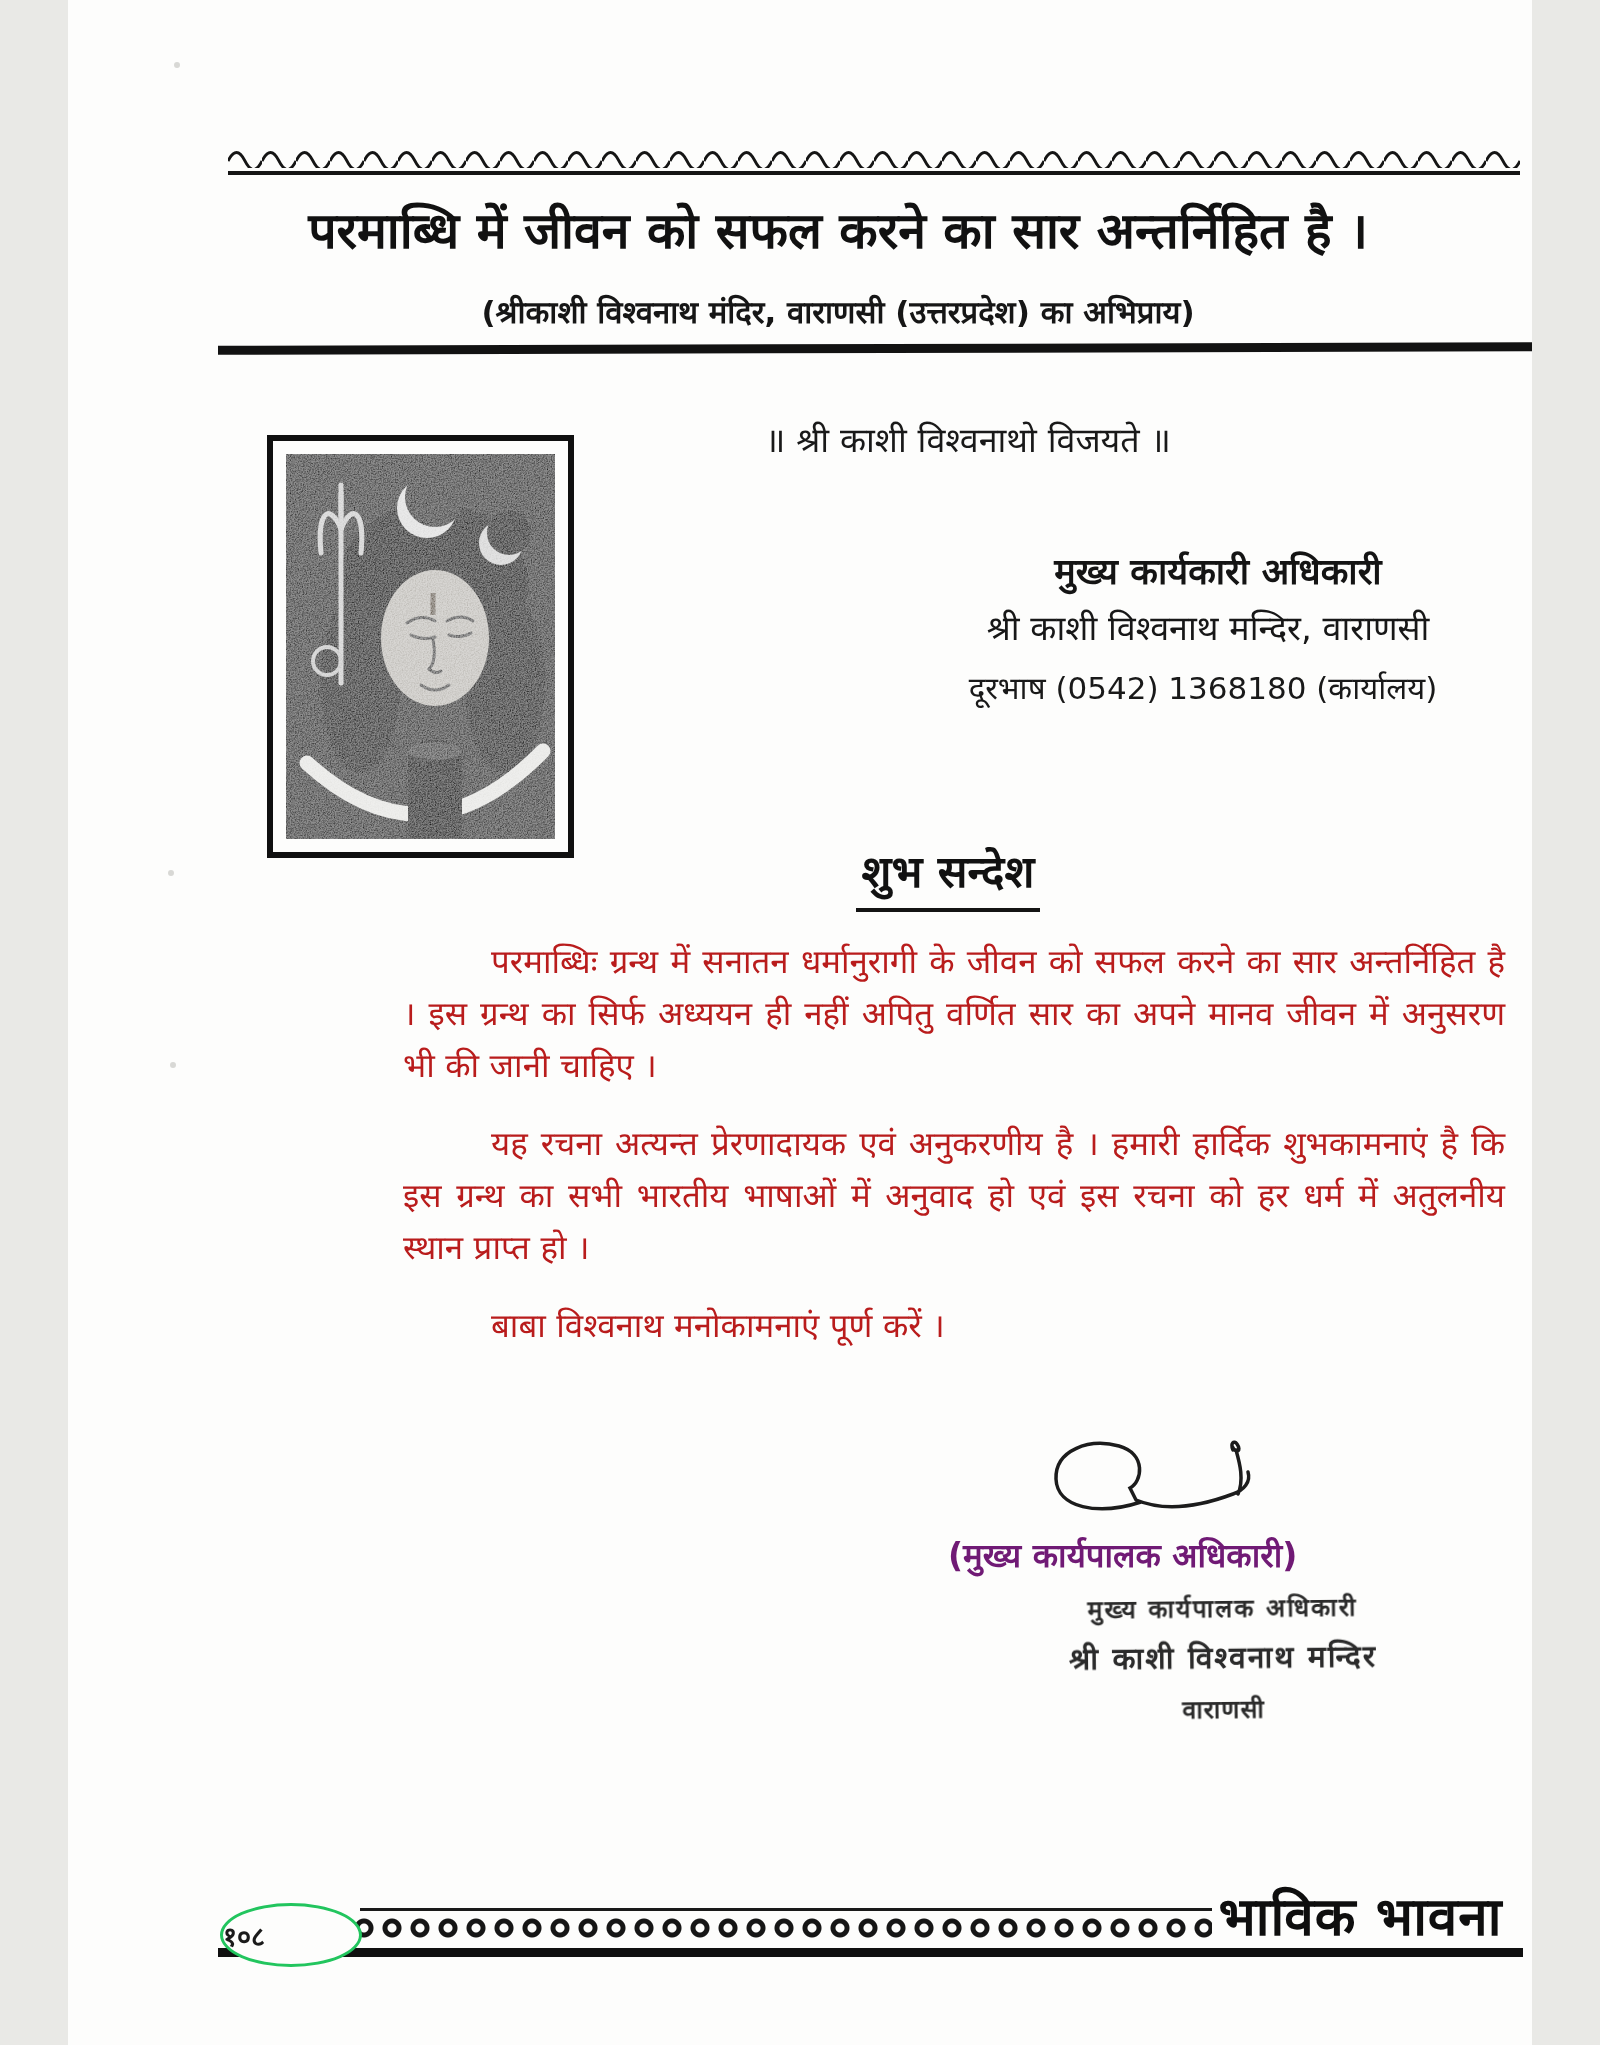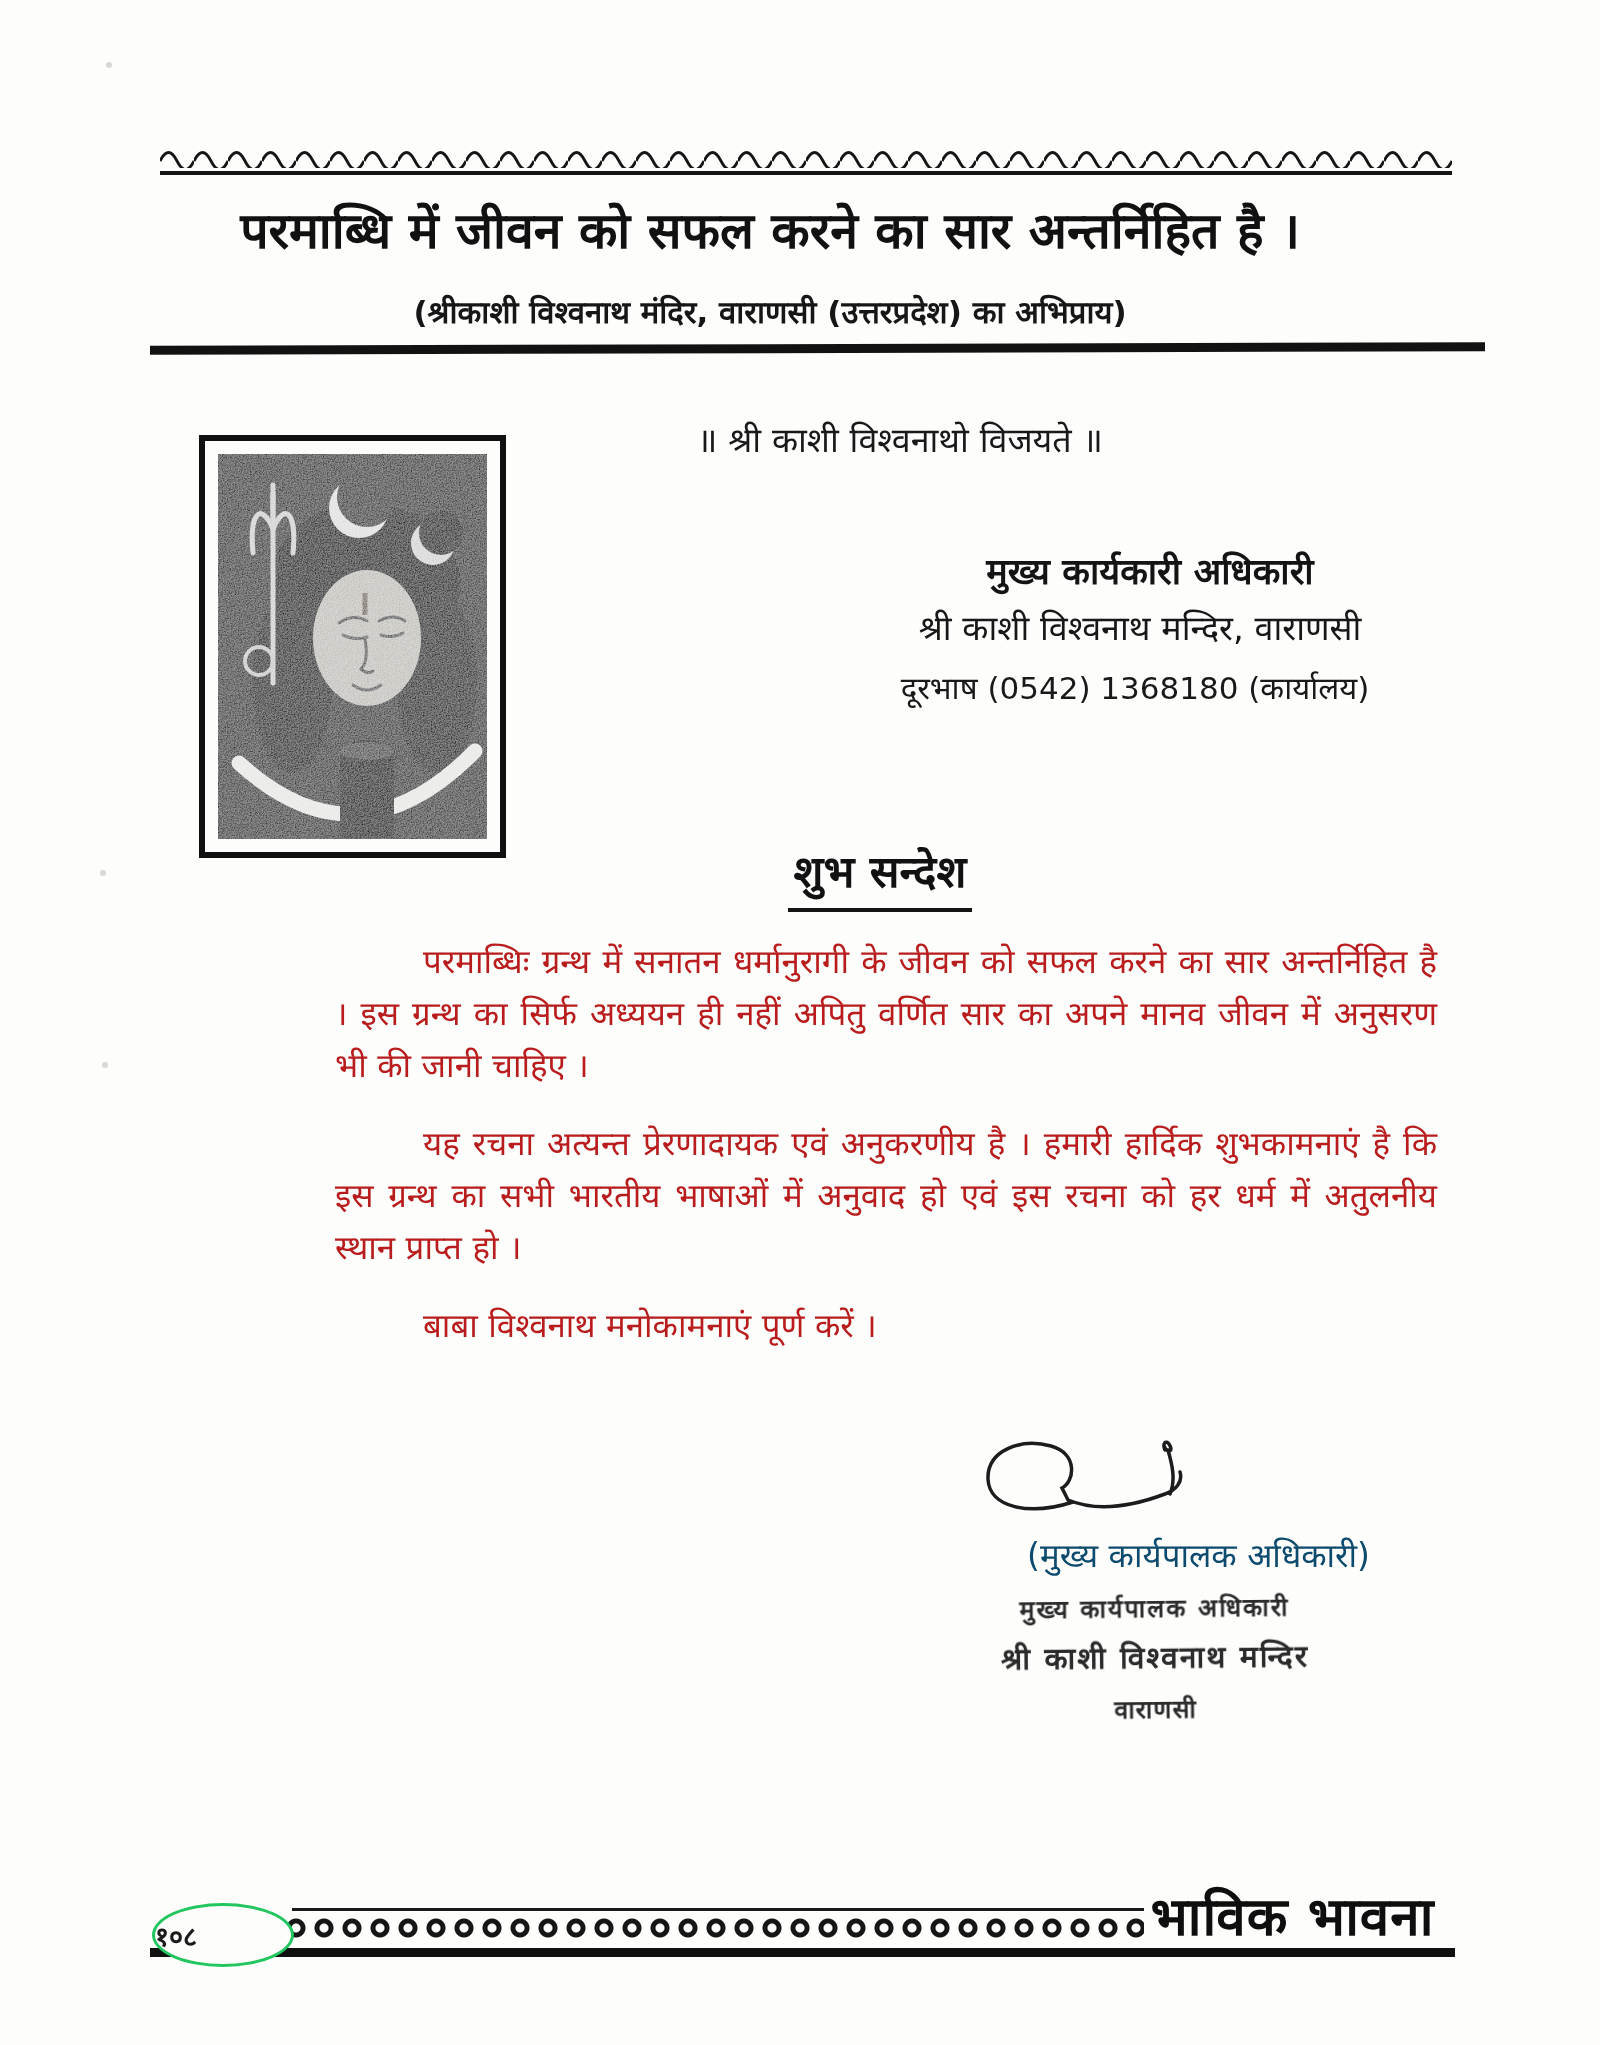--- a/index.html
+++ b/index.html
@@ -1,23 +1,24 @@
 <!DOCTYPE html>
 <html><head>
 <meta charset="utf-8">
 <style>
   html,body{margin:0;padding:0;background:#e9e9e6;}
   .page{
     position:relative;
-    width:1600px;height:2045px;
+    width:1448px;height:2045px;
     margin:0 auto;
     background:#fdfdfc;
     overflow:hidden;
     font-family:"DejaVu Sans","Liberation Sans",sans-serif;
     color:#1a1a1a;
+    padding-left:16px;
   }
   .abs{position:absolute;}
   
   .top-rule{left:160px;top:171px;width:1292px;height:4px;background:#151515;}
   
   .title{left:90px;top:196px;width:1360px;text-align:center;
          font-size:50px;font-weight:bold;line-height:70px;letter-spacing:0px;color:#111;}
   .subtitle{left:90px;top:290px;width:1360px;text-align:center;
          font-size:31px;font-weight:600;color:#161616;}
   .header-rule{left:150px;top:344px;width:1335px;height:9px;background:#121212;
@@ -39,22 +40,22 @@
   .msg-heading{left:600px;top:840px;width:560px;text-align:center;}
   .msg-heading span{display:inline-block;font-size:44px;font-weight:bold;
          padding:0 6px 8px 6px;border-bottom:4px solid #141414;color:#111;}
   .msg-body{left:335px;top:936px;width:1102px;font-size:33px;line-height:52px;
          text-align:justify;color:#b91c1c;}
   .msg-body p{margin:0;text-indent:88px;}
   .msg-body p + p{margin-top:26px;}
   .msg-body p.no-justify{text-align:left;}
   
   .signature{left:975px;top:1424px;width:240px;height:100px;}
-  .printed-desig{left:880px;top:1532px;width:490px;text-align:right;
-         font-size:33px;font-weight:400;color:#0c4a6e;}
+  .printed-desig{left:880px;top:1532px;width:490px;text-align:left;
+         font-size:33px;font-weight:700;color:#701a75;}
   .stamp{left:930px;top:1590px;width:450px;text-align:center;color:#2b2b2b;
          filter:blur(0.6px);transform:rotate(-0.6deg);}
   .stamp .s1{font-size:25px;font-weight:bold;letter-spacing:2px;}
   .stamp .s2{font-size:30px;font-weight:bold;letter-spacing:2px;margin-top:12px;}
   .stamp .s3{font-size:25px;font-weight:bold;letter-spacing:1px;margin-top:14px;}
   
   .page-oval{left:152px;top:1903px;width:136px;height:58px;border:3px solid #22c55e;
          border-radius:50%;display:flex;align-items:center;justify-content:flex-start;
          font-size:27px;font-weight:bold;background:#fdfdfc;z-index:3;}
   .foot-thin{left:292px;top:1908px;width:852px;height:3px;background:#1a1a1a;}

